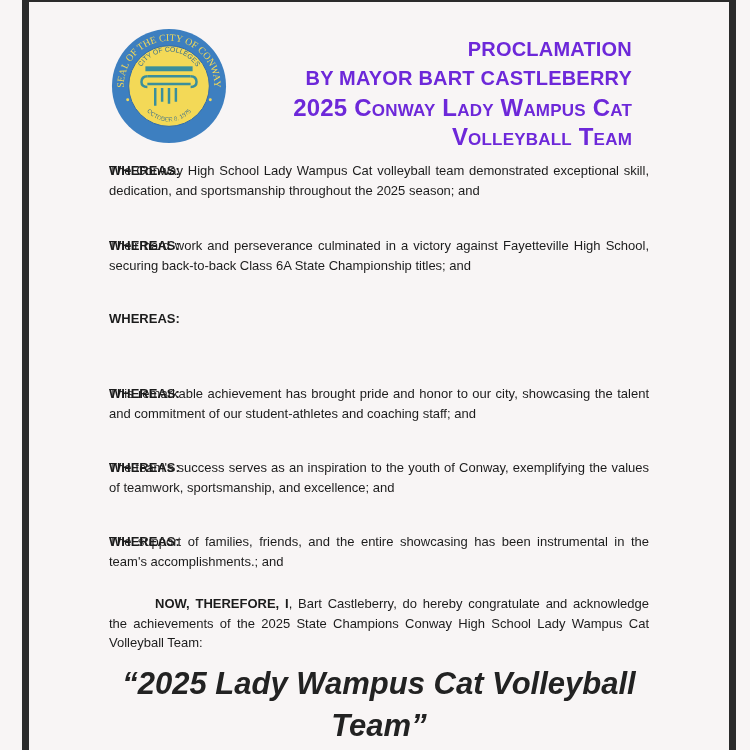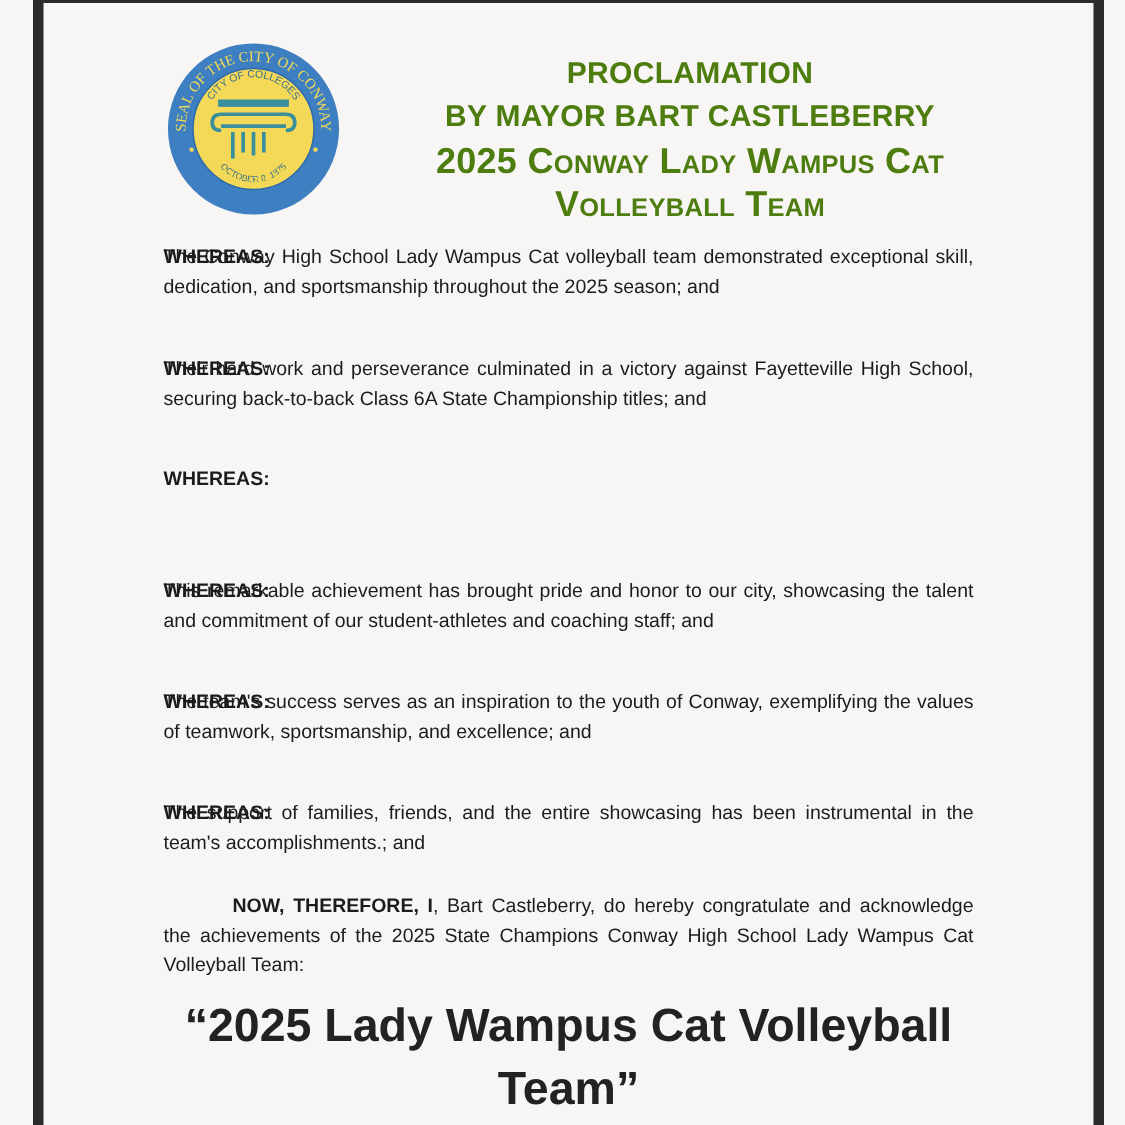--- a/index.html
+++ b/index.html
@@ -1,27 +1,27 @@
 <!DOCTYPE html>
 <html><head>
 <meta charset="utf-8">
 <style>
   html, body { margin:0; padding:0; }
   body { width:750px; height:750px; background:#f8f5f5; position:relative; overflow:hidden; font-family:"Liberation Sans", sans-serif; color:#1c1c1c; }
   .frame { position:absolute; left:22px; top:-5px; width:700px; height:780px; border:7px solid #2b2b2b; }
   .seal { position:absolute; left:110px; top:27px; width:118px; height:118px; }
-  .title { position:absolute; left:270px; top:35px; width:380px; text-align:center; font-weight:bold; color:#4d7c0f; }
+  .title { position:absolute; left:252px; top:35px; width:380px; text-align:right; font-weight:bold; color:#6d28d9; }
   .title div { font-size:20px; line-height:29px; letter-spacing:0.2px; }
   .title .sc { font-variant:small-caps; font-size:24px; }
   .clause { position:absolute; left:109px; width:540px; font-size:13px; line-height:19.5px; }
   .clause .lab { position:absolute; left:0; top:0; font-weight:bold; }
   .clause .txt { text-align:justify; }
   .now { position:absolute; left:109px; top:594px; width:540px; font-size:13px; line-height:19.5px; text-indent:46px; text-align:justify; }
   .now b { font-weight:bold; }
-  .big { position:absolute; left:109px; top:663px; width:540px; text-align:center; font-size:31px; line-height:42px; font-weight:bold; color:#222; }
+  .big { position:absolute; left:109px; top:663px; width:540px; text-align:center; font-size:31px; line-height:42px; font-weight:bold; font-style:italic; color:#222; }
 </style>
 </head>
 <body>
 
 <div class="frame"></div>
 
 <svg class="seal" viewBox="0 0 120 120">
   <circle cx="60" cy="60" r="58" fill="#3d7fc0"></circle>
   <circle cx="60" cy="60" r="41" fill="#f3d957" stroke="#2f6aa8" stroke-width="1"></circle>
   <defs>

